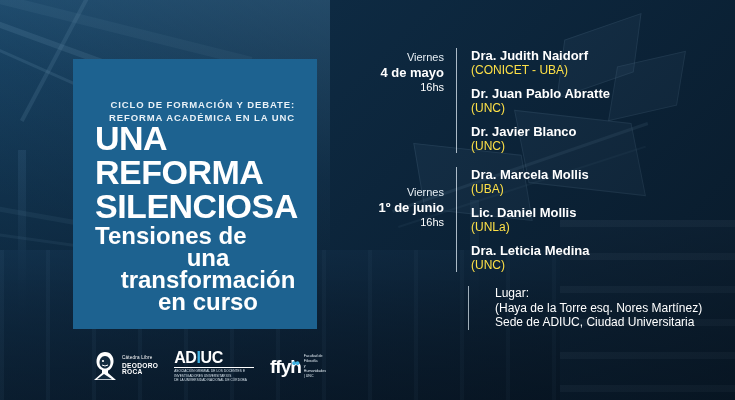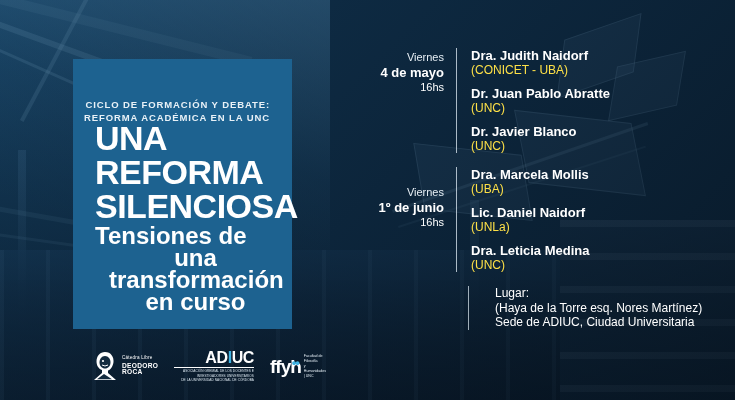--- a/index.html
+++ b/index.html
@@ -42,21 +42,21 @@
       linear-gradient(180deg,#16324a,#0b1d2d);
   }
   .bg-col{position:absolute;bottom:0;background:linear-gradient(180deg,rgba(110,160,200,.22),rgba(10,25,40,.05));}
   .beam{position:absolute;background:rgba(150,195,225,.22);transform-origin:0 0;}
   .beam.d{background:rgba(150,195,225,.12);}
   .panel-glass{position:absolute;background:rgba(130,180,215,.13);border:1px solid rgba(165,205,230,.22);}
   .veil{position:absolute;inset:0;background:linear-gradient(135deg, rgba(18,58,92,.40) 0%, rgba(10,30,50,.55) 55%, rgba(6,18,30,.72) 100%);}
 
   
   .panel{
-    position:absolute;left:73px;top:59px;width:219px;height:270px;
+    position:absolute;left:73px;top:59px;width:244px;height:270px;
     background:#1d6290;
   }
   .kicker{
     position:absolute;left:0;right:22px;top:39px;
     text-align:right;color:#e8f1f7;font-weight:bold;
     font-size:9.5px;letter-spacing:.9px;line-height:13px;
     text-transform:uppercase;
   }
   .bigtitle{
     position:absolute;left:22px;top:62px;right:10px;
@@ -92,21 +92,21 @@
 
   
   .logos{position:absolute;left:92px;top:344px;width:250px;height:44px;display:flex;align-items:center;}
   .logo{display:flex;align-items:center;margin-right:16px;}
 
   .cl-mark{width:26px;height:30px;position:relative;margin-right:4px;}
   .cl-text{color:#fff;line-height:1;}
   .cl-text .t1{font-size:4.6px;letter-spacing:.2px;display:block;margin-bottom:2px;}
   .cl-text .t2{font-size:6.6px;font-weight:bold;letter-spacing:.3px;display:block;}
 
-  .adiuc{position:relative;text-align:right;}
+  .adiuc{position:relative;text-align:left;}
   .adiuc .word{font-size:16px;font-weight:bold;color:#fff;letter-spacing:-.4px;line-height:16px;}
   .adiuc .word i{font-style:normal;color:#3fb3e3;}
   .adiuc .sub{font-size:3.1px;color:#dbe7f0;line-height:4.4px;letter-spacing:.1px;display:block;}
   .adiuc-bar{height:1.5px;background:#fff;margin:1px 0;}
 
   .ffyh{display:flex;align-items:center;}
   .ffyh .word{font-size:19px;font-weight:bold;color:#fff;letter-spacing:-1px;line-height:17px;position:relative;}
   .ffyh .dots{position:absolute;top:-4px;right:2px;color:#3fb3e3;font-size:13px;letter-spacing:-1px;}
   .ffyh .sub{font-size:3.6px;color:#e3edf4;line-height:5px;margin-left:3px;}
 </style>
@@ -190,21 +190,21 @@
         <div class="date">1º de junio</div>
         <div class="hour">16hs</div>
       </div>
       <div class="rule"></div>
       <div class="people">
         <div class="person">
           <div class="pname">Dra. Marcela Mollis</div>
           <div class="paff">(UBA)</div>
         </div>
         <div class="person">
-          <div class="pname">Lic. Daniel Naidorf</div>
+          <div class="pname">Lic. Daniel Mollis</div>
           <div class="paff">(UNLa)</div>
         </div>
         <div class="person">
           <div class="pname">Dra. Leticia Medina</div>
           <div class="paff">(UNC)</div>
         </div>
       </div>
     </div>
 
     <div class="placeblock">

